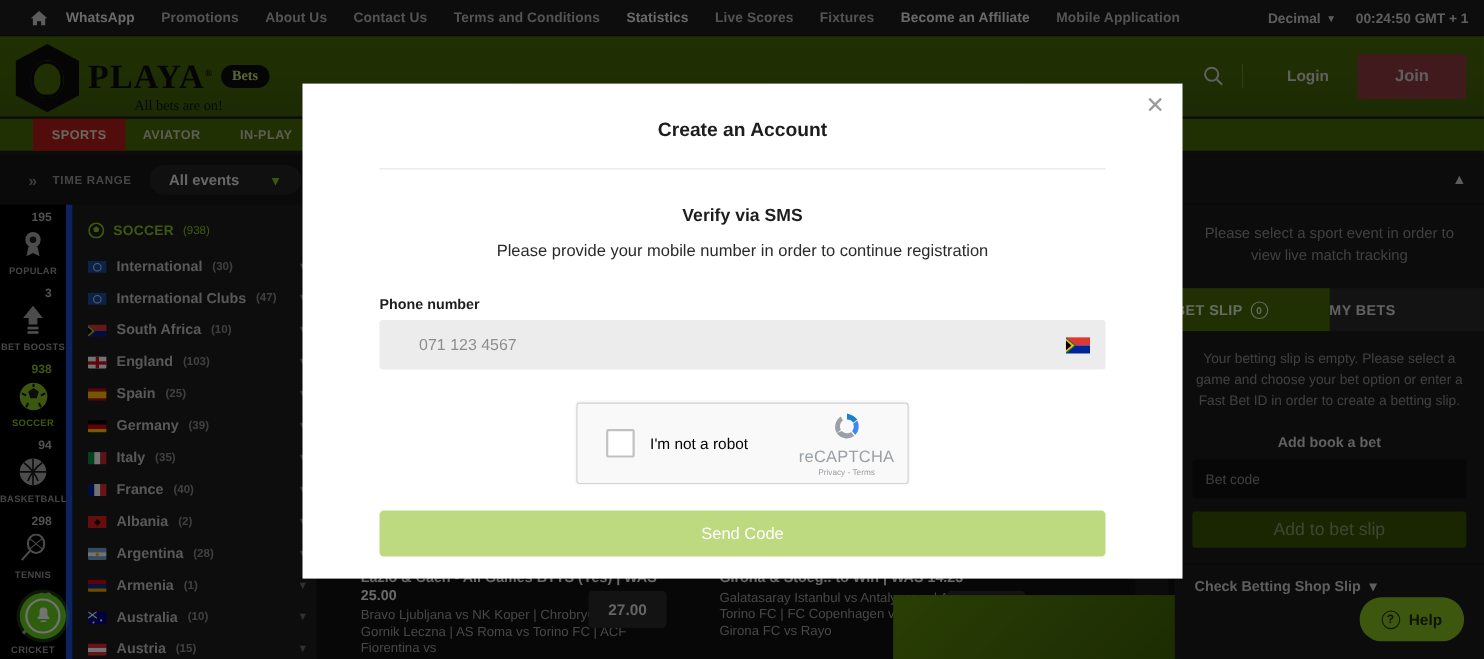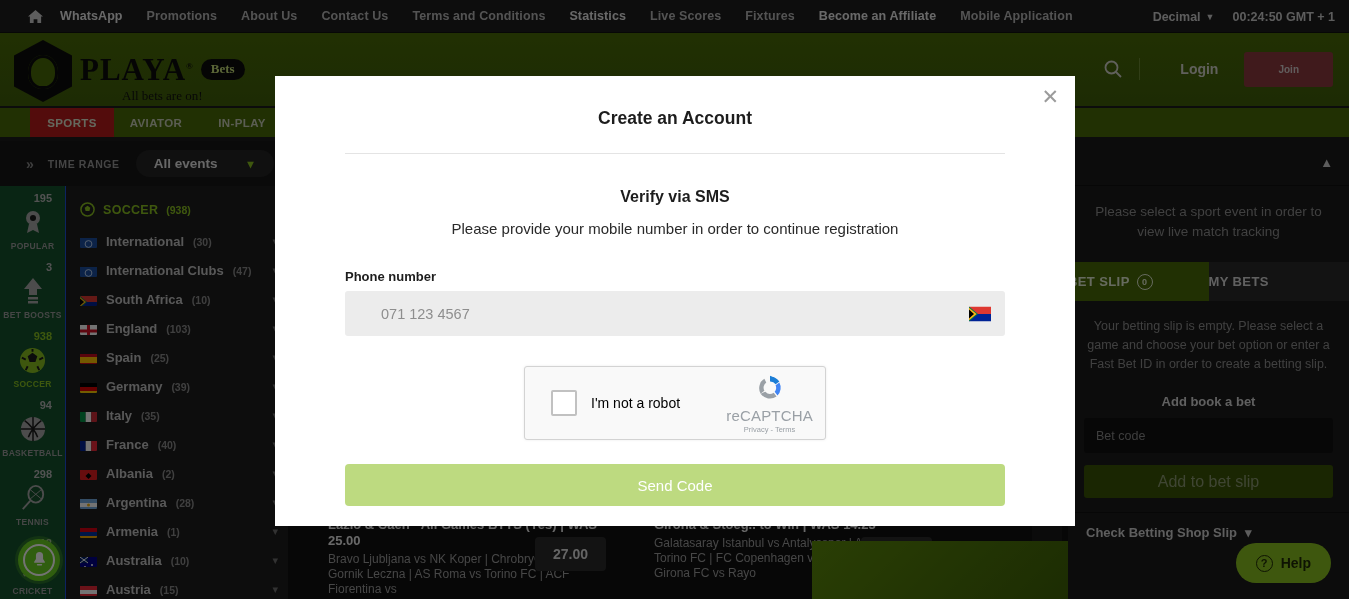--- a/index.html
+++ b/index.html
@@ -64,21 +64,21 @@
   }
   .tagline {
     font-family: "Liberation Serif", serif; font-size: 13px; color: #111;
     margin-top: 3px; margin-left: 42px;
   }
   .brand-right { position: absolute; right: 16px; top: 14px; display: flex; align-items: center; gap: 0; }
   .search-btn { width: 44px; height: 44px; display: flex; align-items: center; justify-content: center; }
   .vdivider { width: 1px; height: 22px; background: #6d8a33; margin: 0 14px 0 4px; }
   .login-link { color: #d6d6cc; font-size: 14px; font-weight: bold; padding: 0 26px; }
   .join-btn {
-    background: #8e3a3f; color: #d8cfcf; font-size: 10px; font-weight: bold;
+    background: #8e3a3f; color: #d8cfcf; font-size: 15px; font-weight: bold;
     padding: 12px 34px; border-radius: 3px; border: none;
   }
 
   
   .prodtabs {
     position: absolute; top: 108px; left: 0; width: 1349px; height: 31px;
     background: #4a6b07; display: flex; align-items: stretch;
     border-bottom: 2px solid #1b1b1b;
   }
   .ptab {
@@ -99,40 +99,40 @@
   .tr-select {
     margin-left: 16px; background: #242424; border-radius: 14px;
     padding: 6px 14px 6px 18px; color: #e4e4e4; font-size: 13.5px; font-weight: bold;
     display: flex; align-items: center; gap: 30px; min-width: 138px;
   }
   .tr-select .caret { color: #8bc220; font-size: 12px; }
 
   
   .rail {
     position: absolute; top: 186px; left: 0; width: 66px; bottom: 0;
-    background: #14532d; border-right: 1px solid #1d4ed8;
+    background: #000000; border-right: 6px solid #1d4ed8;
     padding-top: 6px;
   }
   .rail-item { position: relative; height: 69px; text-align: center; padding-top: 3px; }
   .rail-count {
     position: absolute; right: 13px; top: 0px; font-size: 11px; color: #b6b6b6; font-weight: bold;
   }
   .rail-item.active .rail-count { color: #8bc220; }
   .rail-icon { height: 32px; display: flex; align-items: center; justify-content: center; margin-top: 11px; }
   .rail-label { font-size: 8.5px; font-weight: bold; color: #9c9c9c; letter-spacing: .3px; margin-top: 3px; }
   .rail-item.active .rail-label { color: #8bc220; }
 
   
   .leagues {
     position: absolute; top: 186px; left: 66px; width: 222px; bottom: 0;
     background: #1e1e1e; overflow: hidden; padding-top: 12px;
   }
   .lg-head { display: flex; align-items: center; gap: 8px; padding: 4px 10px 10px 14px; }
   .lg-head-name { color: #8bc220; font-size: 12.5px; font-weight: bold; letter-spacing: .3px; }
-  .lg-head-count { color: #8bc220; font-size: 10.5px; font-weight: bold; }
+  .lg-head-count { color: #8bc220; font-size: 10.5px; font-weight: normal; }
   .lg-row {
     display: flex; align-items: center; height: 29px; padding: 0 10px 0 14px; gap: 9px;
   }
   .flag { width: 17px; height: 12px; flex: 0 0 17px; border-radius: 1px; overflow: hidden; position: relative; }
   .lg-name { color: #c3c3c3; font-size: 13px; font-weight: bold; }
   .lg-count { color: #8d8d8d; font-size: 10.5px; font-weight: bold; }
   .lg-caret { margin-left: auto; color: #6f6f6f; font-size: 11px; }
 
   
   .center { position: absolute; top: 186px; left: 288px; right: 281px; bottom: 0; background: #141414; }

